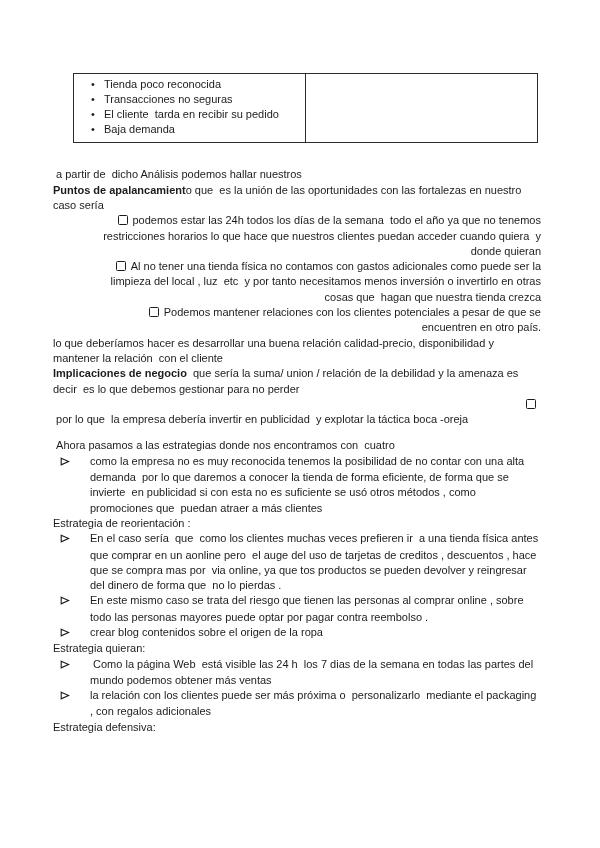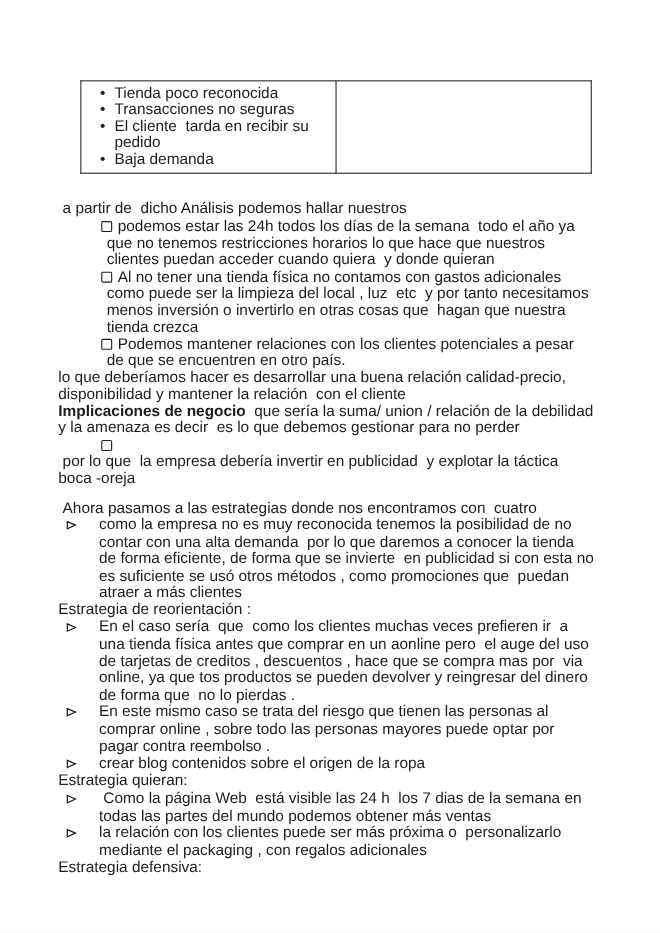--- a/index.html
+++ b/index.html
@@ -1,19 +1,19 @@
 <!DOCTYPE html>
 <html><head>
 <meta charset="utf-8">
 <style>
   html,body{margin:0;padding:0;background:#e8e8e8;}
   .page{
     width:600px;height:848px;background:#ffffff;margin:0 auto;
     font-family:"Liberation Sans","DejaVu Sans",sans-serif;
-    font-size:14px;line-height:15.3px;color:#1c1c1c;
+    font-size:11px;line-height:15.3px;color:#1c1c1c;
     overflow:hidden;position:relative;box-sizing:border-box;
   }
   .t{white-space:pre-wrap;}
   b{font-weight:700;}
 
   
   table.swot{
     border-collapse:collapse;margin:73px 0 0 73px;width:454px;table-layout:fixed;
   }
   table.swot td{
@@ -21,21 +21,21 @@
     padding:3px 4px 5px 0;line-height:15.1px;
   }
   td.cell-left{width:227px;}
   td.cell-right{width:227px;}
   .bitem{padding-left:30px;text-indent:-13px;}
   .bul{display:inline-block;width:5px;margin-right:8px;text-indent:0;}
 
   
   .content{padding:24px 59px 0 53px;}
   .para{margin:0;}
-  .citem{padding-left:44px;text-indent:-5px;}
+  .citem{padding-left:44px;text-indent:-5px;text-align:right;}
   .cbx{
     display:inline-block;width:8px;height:8px;border:1.2px solid #1c1c1c;
     border-radius:1.5px;margin-right:5px;vertical-align:-1px;background:#fff;
   }
   .aitem{padding-left:37px;text-indent:-15px;}
   .arr{display:inline-block;width:10px;margin-right:5px;vertical-align:-1px;}
   .gap{height:11px;}
 </style>
 </head>
 <body>
@@ -53,20 +53,21 @@
       </td>
       <td class="cell-right"><span class="t"></span></td>
     </tr>
   </tbody>
     </table>
 
   <div class="content">
 
     <div class="para"><span class="t"> a partir de  dicho Análisis podemos hallar nuestros</span></div>
 
+    <div class="para"><b class="t">Puntos de apalancamient</b><span class="t">o que  es la unión de las oportunidades con las fortalezas en nuestro caso sería</span></div>
 
     <div class="citem"><span class="cbx"></span><span class="t">podemos estar las 24h todos los días de la semana  todo el año ya que no tenemos restricciones horarios lo que hace que nuestros clientes puedan acceder cuando quiera  y donde quieran</span></div>
     <div class="citem"><span class="cbx"></span><span class="t">Al no tener una tienda física no contamos con gastos adicionales como puede ser la limpieza del local , luz  etc  y por tanto necesitamos menos inversión o invertirlo en otras cosas que  hagan que nuestra tienda crezca</span></div>
     <div class="citem"><span class="cbx"></span><span class="t">Podemos mantener relaciones con los clientes potenciales a pesar de que se encuentren en otro país.</span></div>
 
     <div class="para"><span class="t">lo que deberíamos hacer es desarrollar una buena relación calidad-precio, disponibilidad y mantener la relación  con el cliente</span></div>
 
     <div class="para"><b class="t">Implicaciones de negocio</b><span class="t">  que sería la suma/ union / relación de la debilidad y la amenaza es decir  es lo que debemos gestionar para no perder</span></div>
 
     <div class="citem"><span class="cbx"></span></div>

